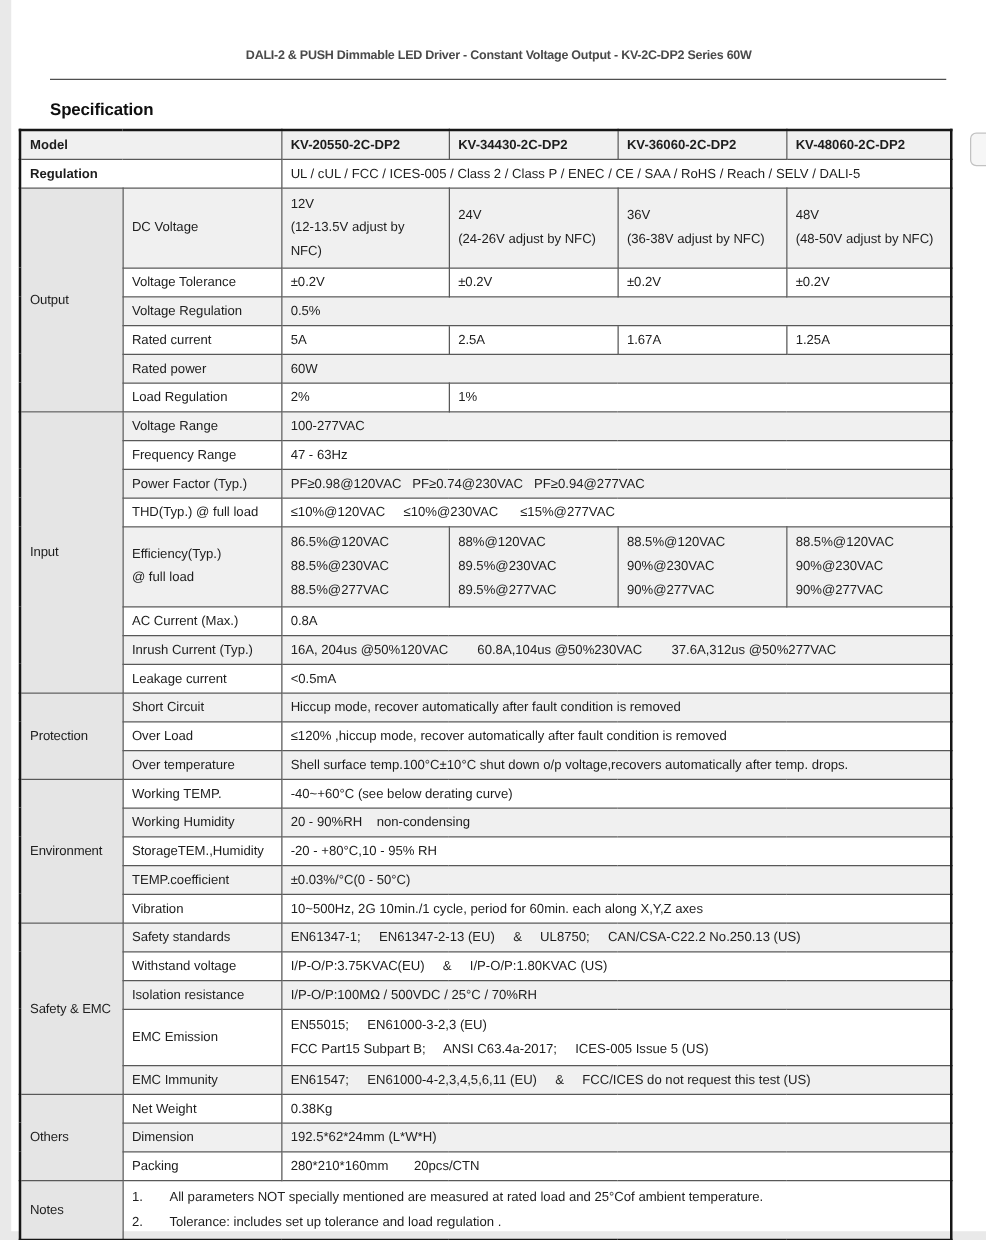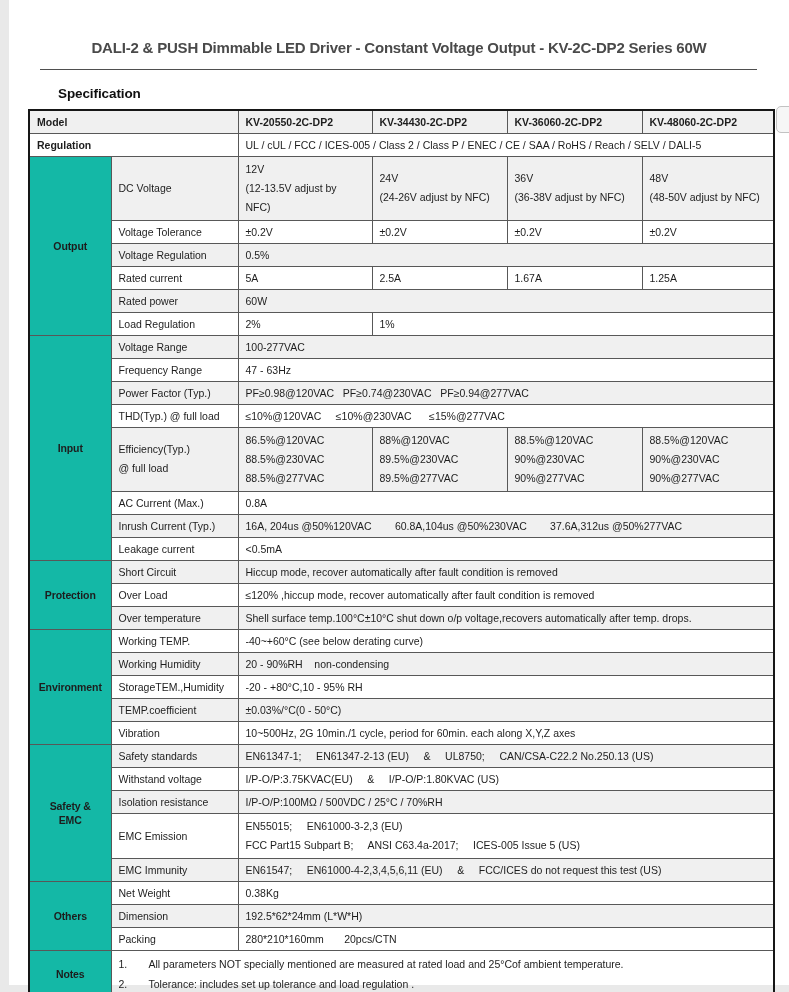--- a/index.html
+++ b/index.html
@@ -8,46 +8,46 @@
     width:789px; height:992px; position:relative; overflow:hidden;
     background:#e9e9e9;
     font-family:"Liberation Sans","DejaVu Sans",sans-serif;
   }
   .page {
     position:absolute; left:9px; top:0; width:780px; height:985px;
     background:#ffffff;
   }
   .doc-title {
     padding-top:39px; text-align:center;
-    font-size:15px; font-weight:700; color:#4a4a4a; letter-spacing:-0.2px;
+    font-size:10px; font-weight:700; color:#4a4a4a; letter-spacing:-0.2px;
   }
   .title-rule {
     border:none; border-top:1px solid #4f4f4f;
     margin:13px 32px 0 31px;
   }
   .spec-heading {
-    margin:16px 0 8px 49px;
+    margin:16px 0 8px 31px;
     font-size:13.5px; font-weight:700; color:#0f0f0f; letter-spacing:-0.1px;
   }
   table.spec {
-    margin-left:19px; width:745px;
+    margin-left:6px; width:745px;
     border-collapse:collapse; table-layout:fixed;
     border:2px solid #161616;
     font-size:10.5px; color:#1d1d1d;
   }
   table.spec tr { height:23px; }
   table.spec td {
     border:1px solid #585858;
     padding:3px 7px; vertical-align:middle; overflow:hidden;
     line-height:14px;
   }
   td.sec-top { border-top:2px solid #161616; }
   td.shade { background:#f0f0f0; }
   td.group-cell {
-    font-weight:700; text-align:center; background:#14b8a6; letter-spacing:-0.1px;
+    font-weight:400; background:#e5e5e5; letter-spacing:-0.1px;
   }
   .bold { font-weight:700; }
   .pre { white-space:pre-wrap; }
   .ln { line-height:19px; white-space:pre-wrap; }
   .note-line { display:flex; line-height:20px; }
   .note-num { flex:0 0 30px; }
   .scroll-thumb {
     position:absolute; right:-7px; top:106px; width:20px; height:27px;
     background:#f6f6f6; border:1px solid #c2c2c2; border-radius:5px;
   }

